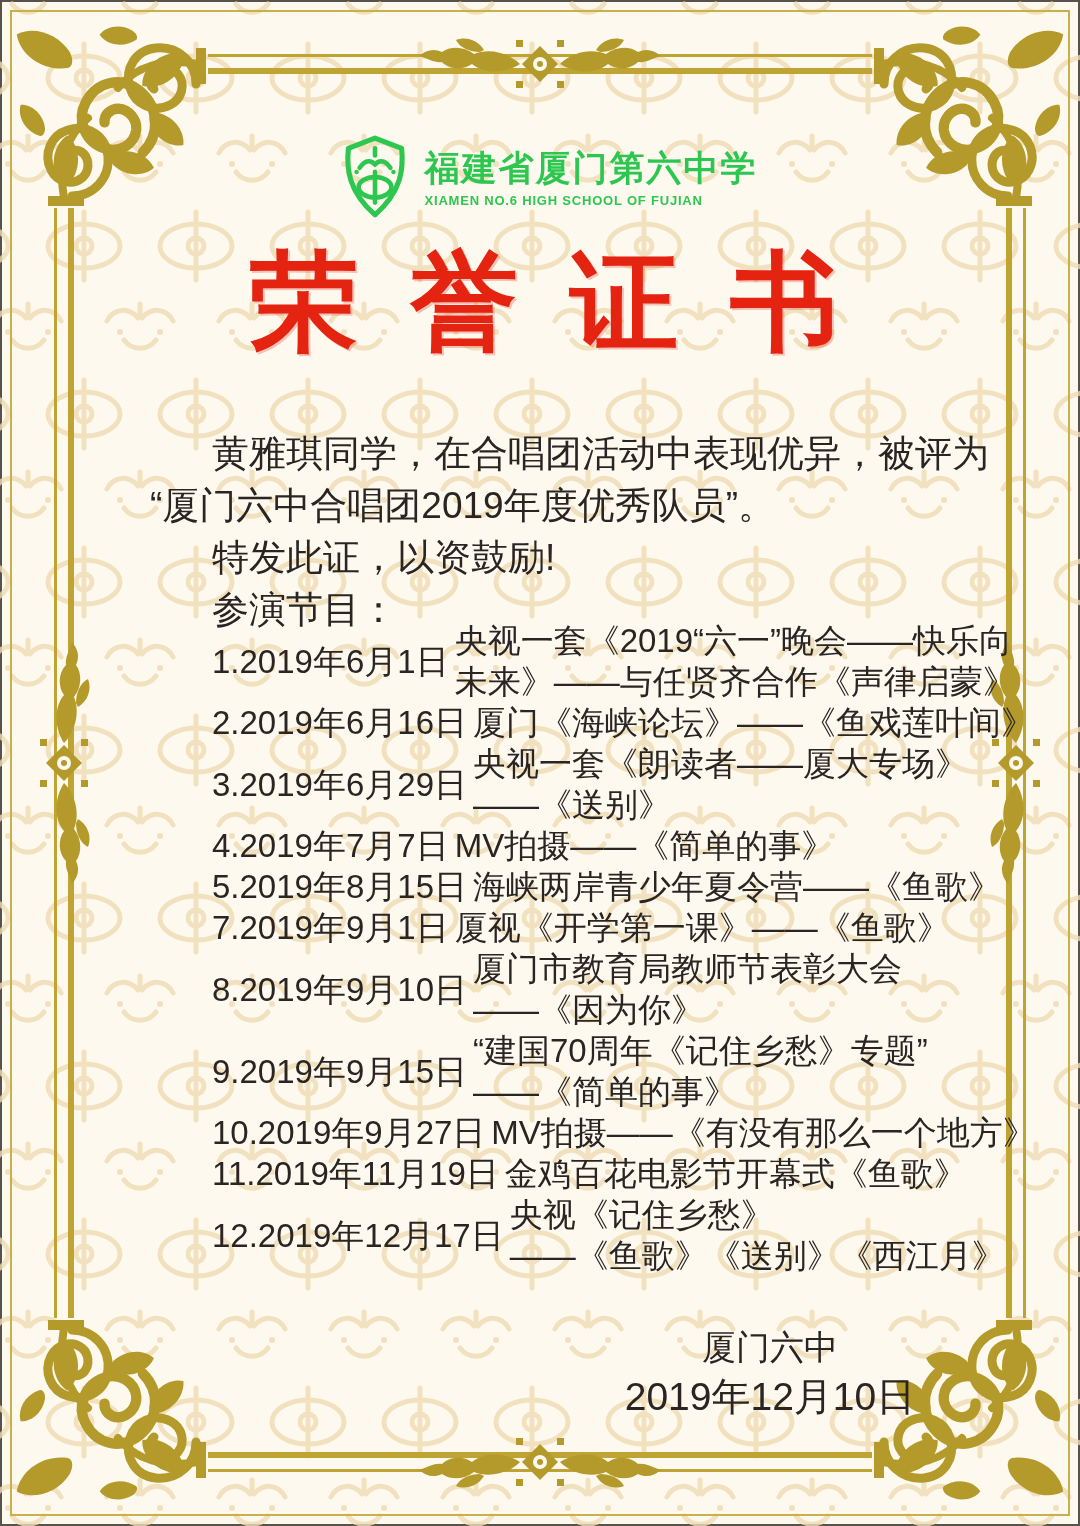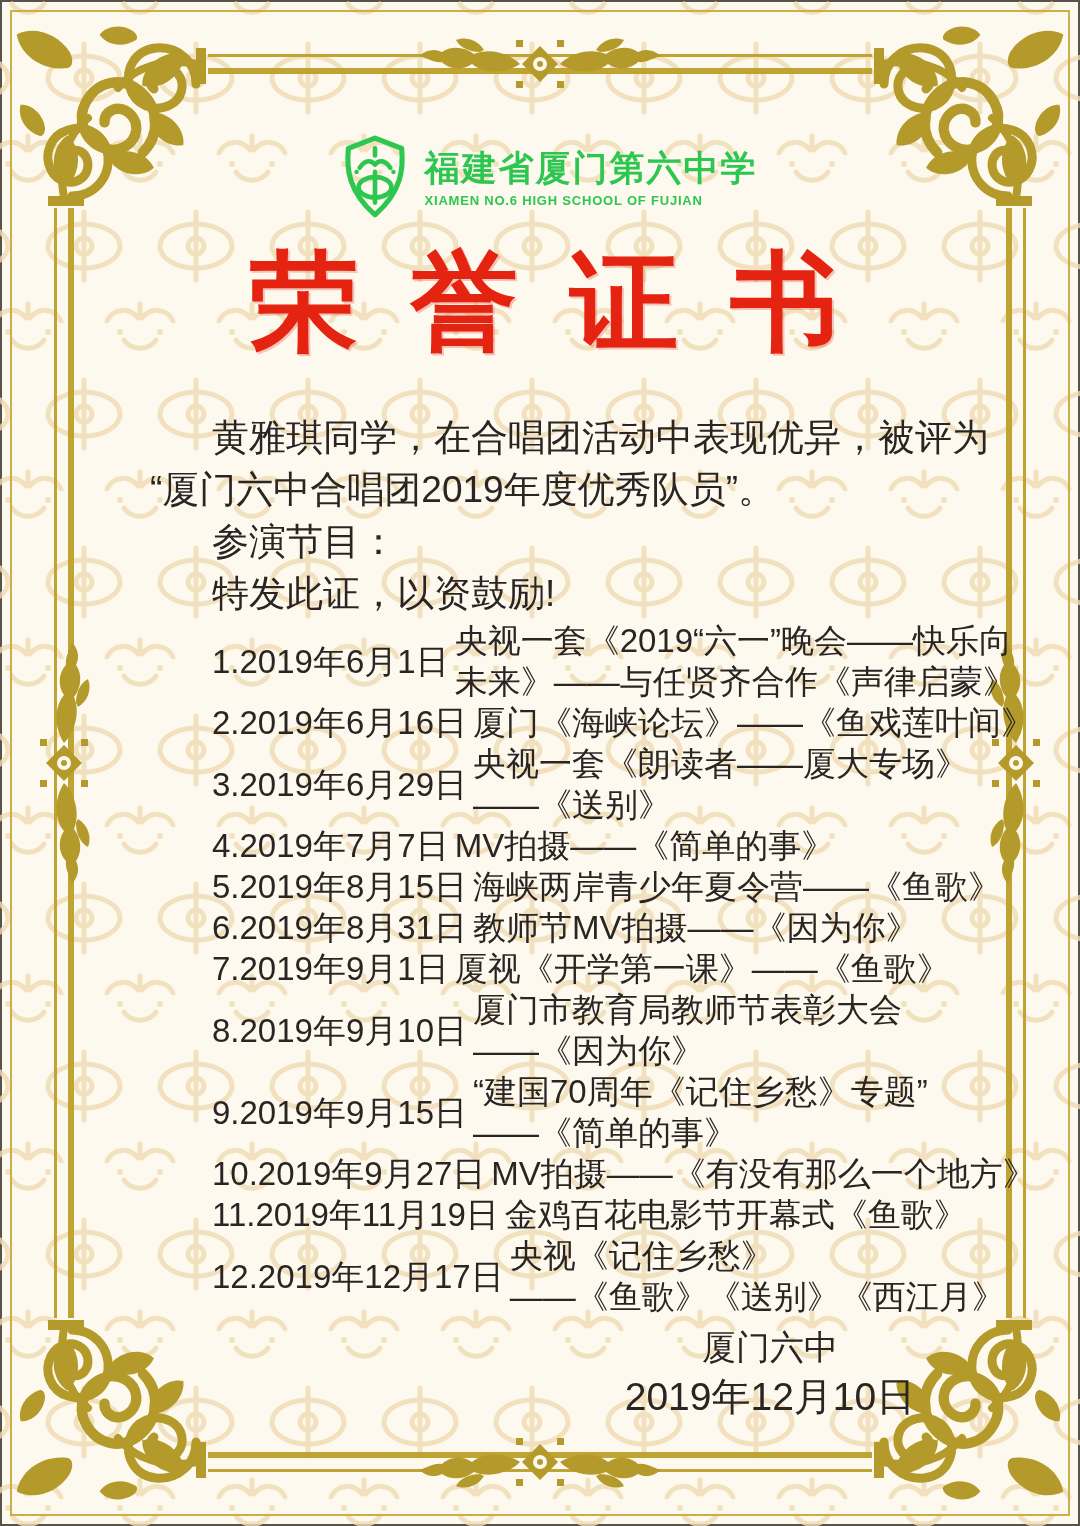--- a/index.html
+++ b/index.html
@@ -43,21 +43,21 @@
   
   .logo-row{position:absolute;left:8px;top:134px;width:100%;display:flex;justify-content:center;align-items:center;gap:14px;z-index:3;}
   .logo-text{display:flex;flex-direction:column;justify-content:center;}
   .school-cn{color:var(--green);font-size:35px;font-weight:900;letter-spacing:2px;line-height:1.2;}
   .school-en{color:var(--green);font-size:13px;font-weight:700;letter-spacing:.8px;margin-top:4px;}
   
   .title{position:absolute;left:250px;top:238px;width:588px;display:flex;justify-content:space-between;
          color:var(--red);font-size:108px;font-weight:900;line-height:1.2;z-index:3;
          font-family:"Liberation Serif", serif; text-shadow:2px 2px 0 rgba(228,35,16,.25);}
   
-  .body-block{position:absolute;left:150px;top:412px;width:800px;color:var(--ink);
+  .body-block{position:absolute;left:150px;top:428px;width:800px;color:var(--ink);
               font-size:37px;line-height:52px;z-index:3;}
   .body-line{white-space:nowrap;}
   .indent{text-indent:62px;}
   
   .program{position:absolute;left:212px;top:620px;width:740px;color:var(--ink);
            font-size:33px;line-height:41px;z-index:3;}
   .prog-row{display:flex;align-items:center;}
   .prog-date{min-width:236px;padding-right:6px;white-space:nowrap;flex-shrink:0;}
   .prog-desc{flex:1;}
   .prog-line{white-space:nowrap;}
@@ -406,22 +406,22 @@
   <div class="title">
       <span>荣</span>
       <span>誉</span>
       <span>证</span>
       <span>书</span>
     </div>
 
   <div class="body-block">
     <div class="body-line indent">黄雅琪同学，在合唱团活动中表现优异，被评为</div>
     <div class="body-line">“厦门六中合唱团2019年度优秀队员”。</div>
+    <div class="body-line indent">特发此证，以资鼓励!</div>
     <div class="body-line indent">参演节目：</div>
-    <div class="body-line indent">特发此证，以资鼓励!</div>
   </div>
 
   <div class="program">
       <div class="prog-row">
         <span class="prog-date">1.2019年6月1日</span>
         <div class="prog-desc">
           <div class="prog-line">央视一套《2019“六一”晚会——快乐向</div>
           <div class="prog-line">未来》——与任贤齐合作《声律启蒙》</div>
         </div>
       </div>
@@ -441,26 +441,20 @@
       <div class="prog-row">
         <span class="prog-date">4.2019年7月7日</span>
         <div class="prog-desc">
           <div class="prog-line">MV拍摄——《简单的事》</div>
         </div>
       </div>
       <div class="prog-row">
         <span class="prog-date">5.2019年8月15日</span>
         <div class="prog-desc">
           <div class="prog-line">海峡两岸青少年夏令营——《鱼歌》</div>
-        </div>
-      </div>
-      <div class="prog-row">
-        <span class="prog-date">6.2019年8月31日</span>
-        <div class="prog-desc">
-          <div class="prog-line">教师节MV拍摄——《因为你》</div>
         </div>
       </div>
       <div class="prog-row">
         <span class="prog-date">7.2019年9月1日</span>
         <div class="prog-desc">
           <div class="prog-line">厦视《开学第一课》——《鱼歌》</div>
         </div>
       </div>
       <div class="prog-row">
         <span class="prog-date">8.2019年9月10日</span>

